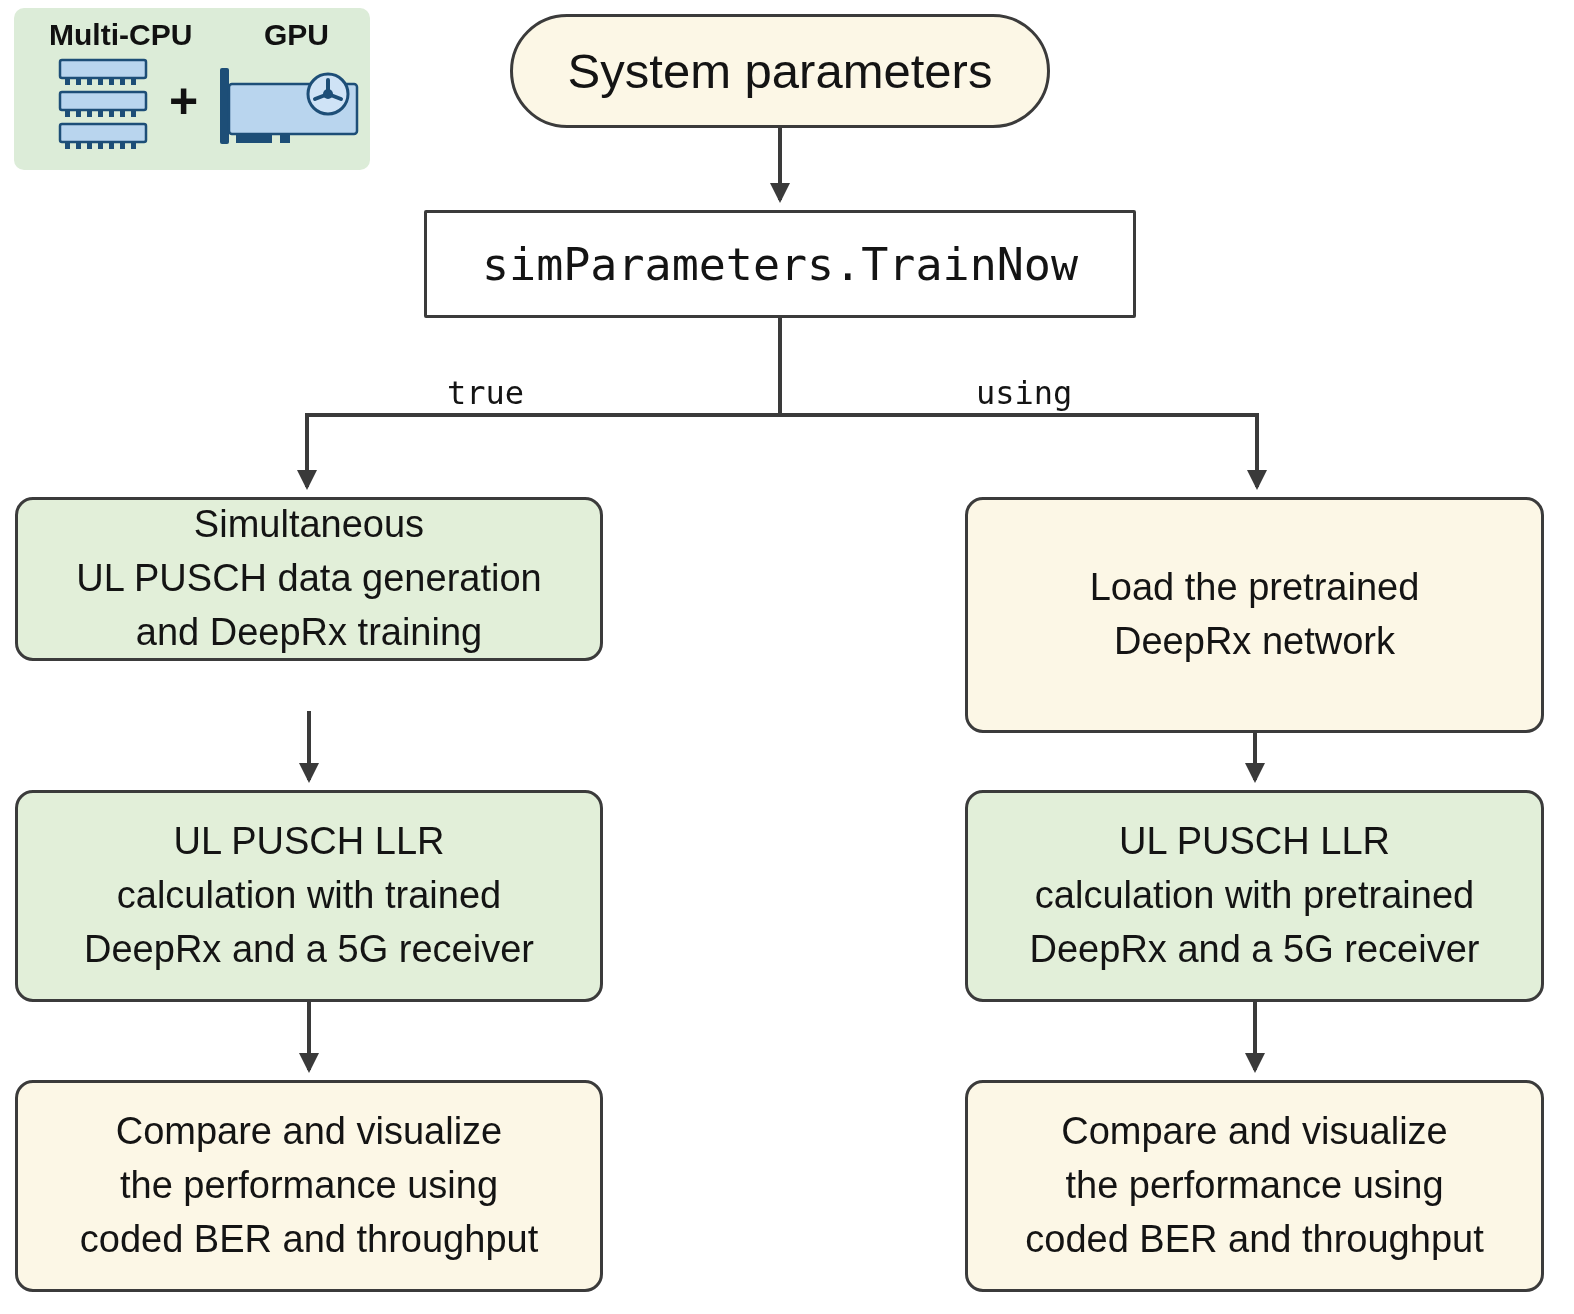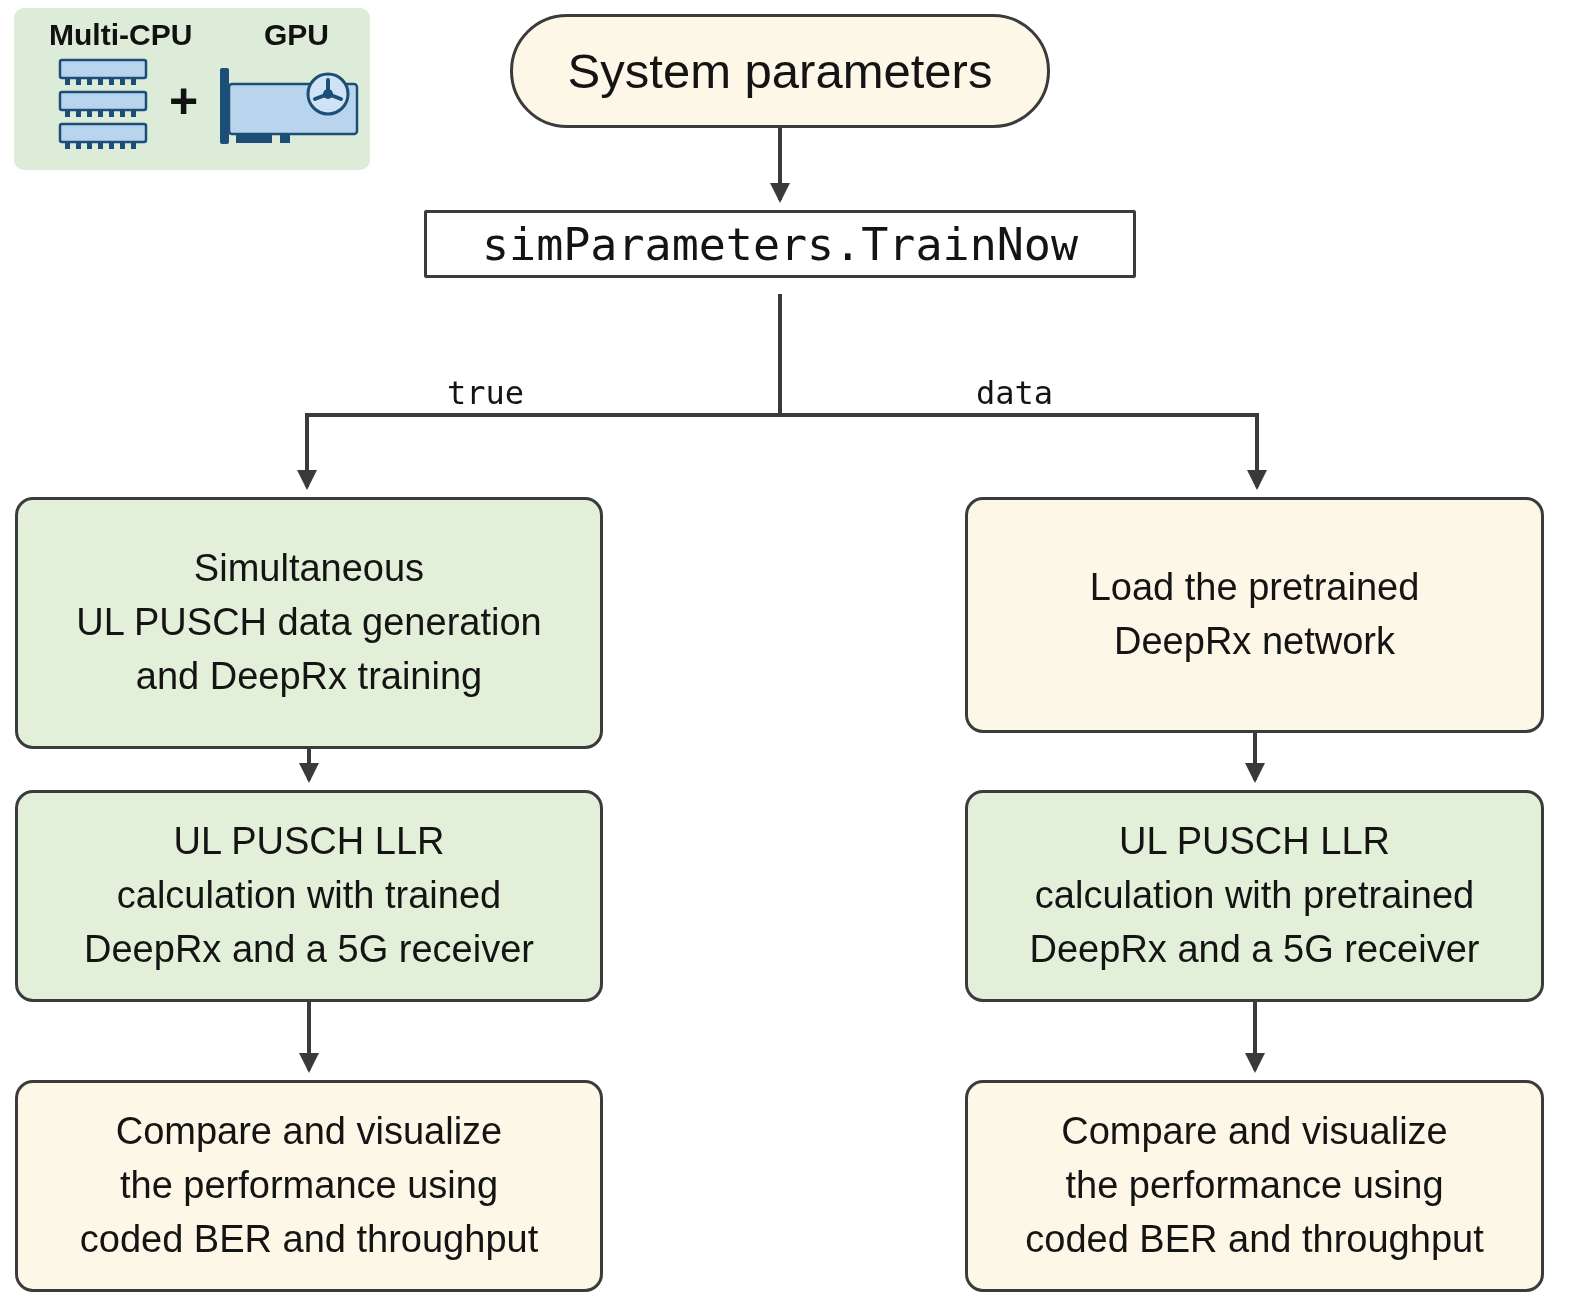--- a/index.html
+++ b/index.html
@@ -28,21 +28,21 @@
   }
 
   .start {
     left: 510px; top: 14px; width: 540px; height: 114px;
     border-radius: 58px;
     background: #fcf7e6;
     font-size: 49px;
   }
 
   .decision {
-    left: 424px; top: 210px; width: 712px; height: 68px;
+    left: 424px; top: 210px; width: 712px; height: 108px;
     background: #ffffff;
     font-family: "DejaVu Sans Mono", monospace;
     font-size: 45px;
     border-radius: 2px;
   }
 
   .branch-label {
     position: absolute;
     font-family: "DejaVu Sans Mono", monospace;
     font-size: 32px;
@@ -53,21 +53,21 @@
 
   .big {
     border-radius: 18px;
     font-size: 38px;
     line-height: 1.42;
     padding: 10px;
   }
   .green { background: #e2efd9; }
   .cream { background: #fcf7e6; }
 
-  .l1 { left: 15px;  top: 497px;  width: 588px; height: 252px; }
+  .l1 { left: 15px;  top: 497px;  width: 588px; height: 164px; }
   .l2 { left: 15px;  top: 790px;  width: 588px; height: 212px; }
   .l3 { left: 15px;  top: 1080px; width: 588px; height: 212px; }
   .r1 { left: 965px; top: 497px;  width: 579px; height: 236px; }
   .r2 { left: 965px; top: 790px;  width: 579px; height: 212px; }
   .r3 { left: 965px; top: 1080px; width: 579px; height: 212px; }
 
   .legend {
     position: absolute;
     left: 14px; top: 8px; width: 356px; height: 162px;
     background: #dcecd8;
@@ -170,21 +170,21 @@
       </g>
       <circle cx="110" cy="32" r="5" fill="#1d4e77"></circle>
     </svg>
   </div>
 
   <div class="node start">System parameters</div>
 
   <div class="node decision">simParameters.TrainNow</div>
 
   <div class="branch-label true-label">true</div>
-  <div class="branch-label false-label">data</div>
+  <div class="branch-label false-label">using</div>
 
   <div class="node big green l1">Simultaneous
 UL PUSCH data generation
 and DeepRx training</div>
   <div class="node big green l2">UL PUSCH LLR
 calculation with trained
 DeepRx and a 5G receiver</div>
   <div class="node big cream l3">Compare and visualize
 the performance using
 coded BER and throughput</div>

